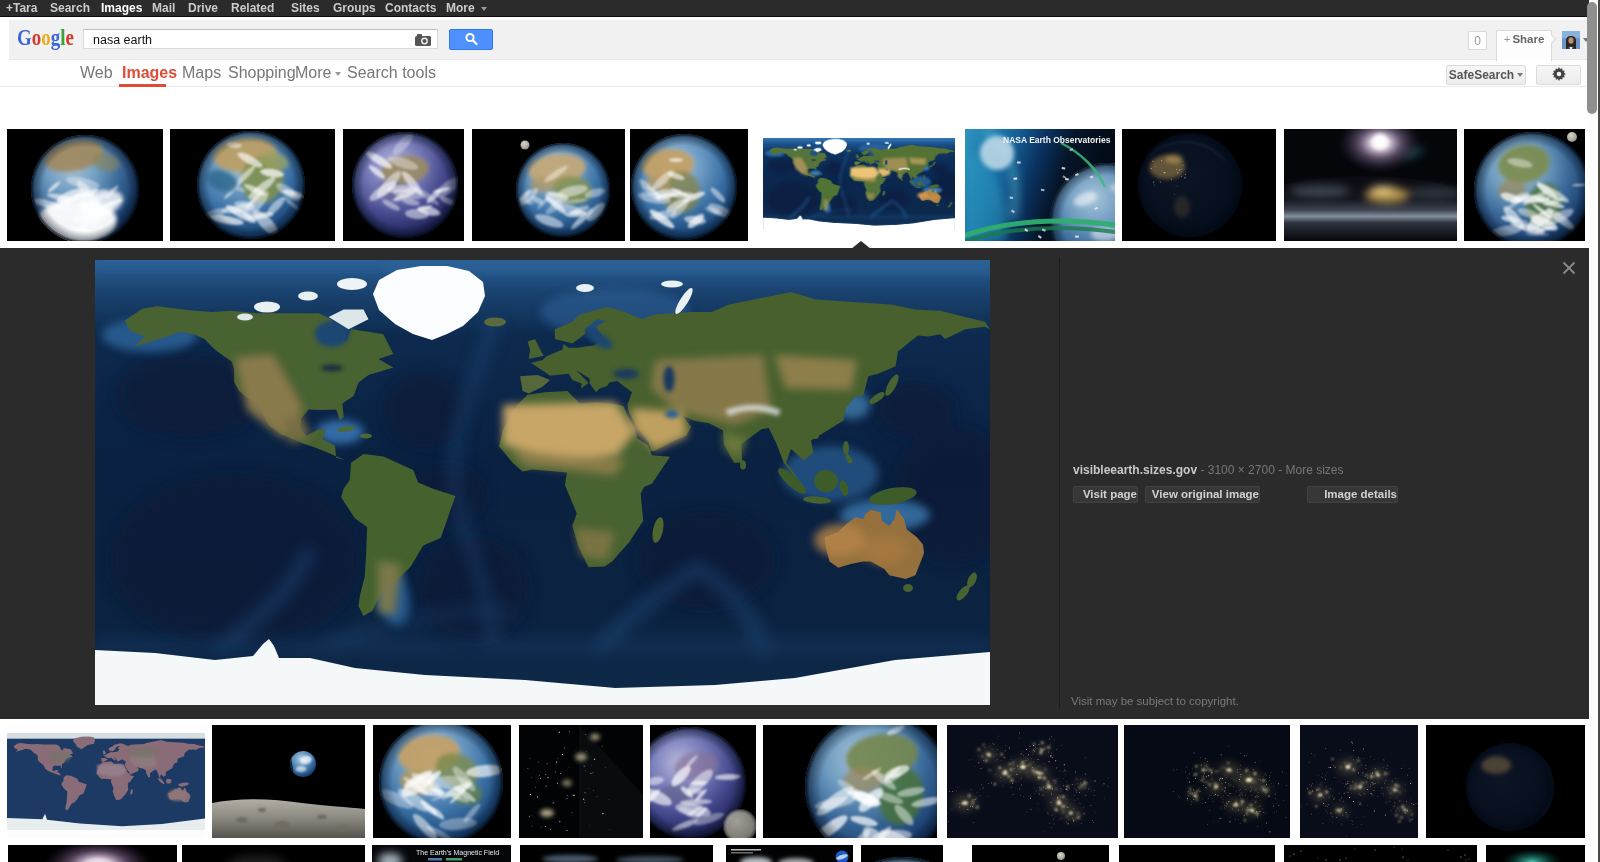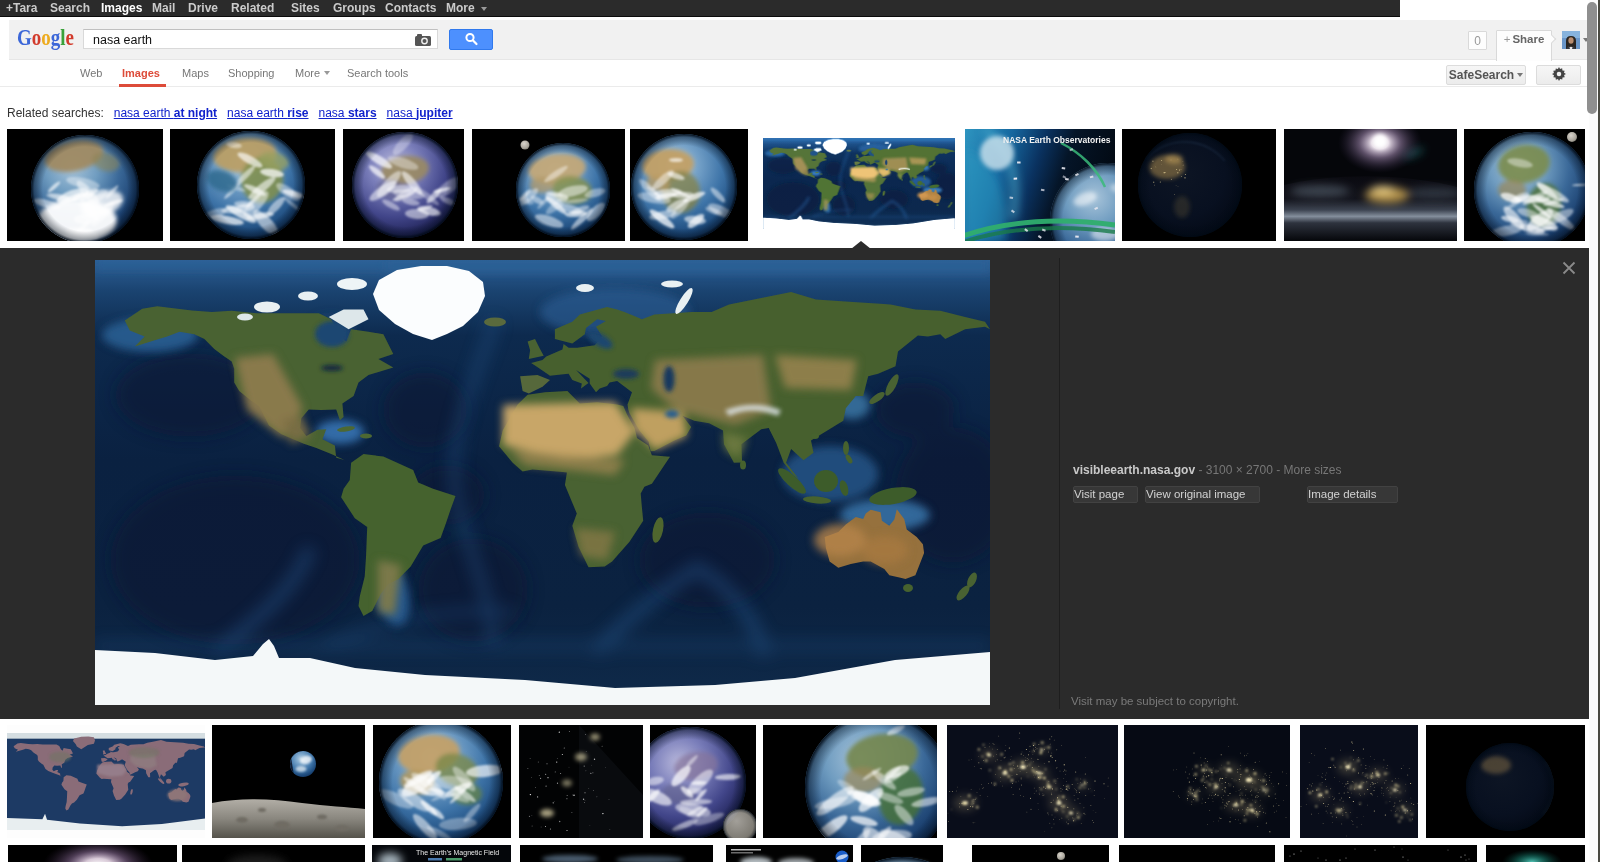--- a/index.html
+++ b/index.html
@@ -1,53 +1,53 @@
 <!DOCTYPE html>
 <html><head><meta charset="utf-8"><style>
 *{margin:0;padding:0;box-sizing:border-box}
 html,body{width:1600px;height:862px;overflow:hidden;background:#fff;font-family:"Liberation Sans",sans-serif}
 #page{position:relative;width:1600px;height:862px;overflow:hidden}
 .abs{position:absolute}
 
-#topbar{position:absolute;left:0;top:0;width:1400px;height:17px;background:#2b2b2b;border-bottom:1.5px solid #0c0c0c}
+#topbar{position:absolute;left:0;top:0;width:1600px;height:17px;background:#2b2b2b;border-bottom:1.5px solid #0c0c0c}
 #topbar .itm{position:absolute;top:0;height:17px;line-height:16px;font-size:12px;font-weight:bold;color:#cbcbcb;white-space:nowrap}
 #topbar .on{color:#fff}
 
 #hdr{position:absolute;left:9px;top:20px;width:1600px;height:40px;background:#f1f1f1;border-bottom:1px solid #e6e6e6}
 
 #sbox{position:absolute;left:74px;top:9px;width:355px;height:20px;background:#fff;border:1px solid #d9d9d9;border-top-color:#c0c0c0}
 #sbox .q{position:absolute;left:9px;top:3px;font-size:12.5px;color:#111}
 #sbtn{position:absolute;left:440px;top:9px;width:44px;height:21px;background:#4d90fe;border:1px solid #3079ed;border-radius:2px}
 #nz{position:absolute;left:1459px;top:10.5px;width:19px;height:19px;background:#fdfdfd;border:1px solid #d9d9d9;border-radius:1px;text-align:center;line-height:19px;font-size:12px;color:#999}
 #shr{position:absolute;left:1487px;top:10px;width:56px;height:33px;background:#fdfdfd;border:1px solid #d9d9d9;border-radius:1px;text-align:center;line-height:17px;font-size:11.5px;color:#666;font-weight:bold}
 #shr .pl{color:#999;font-weight:normal;margin-right:2px}
 #shrN{position:absolute;left:1540px;top:16px;width:6px;height:6px;background:#fdfdfd;border-right:1px solid #d9d9d9;border-top:1px solid #d9d9d9;transform:rotate(45deg)}
 #ava{position:absolute;left:1553px;top:10.5px;width:18px;height:18px;overflow:hidden}
 #avaC{position:absolute;left:1574px;top:18px;width:0;height:0;border-left:3.5px solid transparent;border-right:3.5px solid transparent;border-top:4px solid #777}
 
 #tabs{position:absolute;left:0;top:61px;width:1600px;height:26px;background:#fff;border-bottom:1px solid #ebebeb}
-#tabs .t{position:absolute;top:0;height:40px;line-height:24px;font-size:11px;color:#777}
+#tabs .t{position:absolute;top:0;height:40px;line-height:24px;font-size:16px;color:#777}
 #tabs .sel{color:#dd4b39;font-weight:bold}
 #redline{position:absolute;left:119px;top:84px;width:47px;height:3px;background:#dd4b39}
 .dda{display:inline-block;width:0;height:0;border-left:3.5px solid transparent;border-right:3.5px solid transparent;border-top:4px solid #999;vertical-align:2px;margin-left:4px}
 #safes{position:absolute;left:1446px;top:65px;width:80px;height:20px;background:linear-gradient(#f6f6f6,#ececec);border:1px solid #dcdcdc;border-radius:2px;text-align:center;line-height:18px;font-size:12px;font-weight:bold;color:#555;white-space:nowrap}
 #gearb{position:absolute;left:1536px;top:65px;width:45px;height:20px;background:linear-gradient(#f6f6f6,#ececec);border:1px solid #dcdcdc;border-radius:2px;text-align:center;line-height:18px;font-size:13px;color:#444}
 
 #rel{position:absolute;left:7px;top:106px;font-size:12px;color:#222}
 #rel a{color:#12c;text-decoration:underline;margin-left:10px}
 
 .th{position:absolute;background:#000;overflow:hidden}
 
 #panel{position:absolute;left:0;top:248px;width:1589px;height:471px;background:#2b2b2b}
 #notch{position:absolute;left:851px;top:241px;width:0;height:0;border-left:10px solid transparent;border-right:10px solid transparent;border-bottom:8px solid #2b2b2b}
 #vline{position:absolute;left:1059px;top:258px;width:1px;height:451px;background:#1e1e1e}
 #ptitle{position:absolute;left:1073px;top:447px;width:480px;font-size:13.5px;color:#e3e3e3;white-space:nowrap}
 #purl{position:absolute;left:1073px;top:463px;font-size:12px;color:#8a8a8a;white-space:nowrap}
 #purl b{color:#c9c9c9}
-.pbtn{position:absolute;top:486px;height:17px;background:#373737;border:1px solid #424242;border-radius:2px;color:#d2d2d2;font-size:11.5px;font-weight:normal;text-align:left;line-height:15px}
+.pbtn{position:absolute;top:486px;height:17px;background:#373737;border:1px solid #424242;border-radius:2px;color:#d2d2d2;font-size:11.5px;font-weight:bold;text-align:right;line-height:15px}
 #pcopy{position:absolute;left:1071px;top:695px;font-size:11.5px;color:#7a7a7a}
 #pclose{position:absolute;left:1561px;top:260px;width:16px;height:16px}
 
 #sctrack{position:absolute;left:1589px;top:0;width:9px;height:862px;background:#fcfcfc}
 #scthumb{position:absolute;left:1587px;top:2px;width:10px;height:112px;background:#8f8f8f;border-radius:5px}
 #redge{position:absolute;left:1598px;top:0;width:2px;height:862px;background:#4a4a42}
 </style></head>
 <body>
 <div id="page">
 <div id="topbar">
@@ -103,21 +103,20 @@
 <span class="t" style="left:228px">Shopping</span>
 <span class="t" style="left:295px">More<span class="dda"></span></span>
 <span class="t" style="left:347px">Search tools</span>
 </div>
 <div id="redline"></div>
 <div id="safes">SafeSearch<span class="dda" style="border-top-color:#777;margin-left:3px"></span></div>
 <div id="gearb"><svg width="14" height="14" viewBox="0 0 16 16" style="vertical-align:-2px">
         <path fill="#444" d="M8 0l1.2 2.2 2.4-.7.3 2.5 2.5.3-.7 2.4L16 8l-2.2 1.2.7 2.4-2.5.3-.3 2.5-2.4-.7L8 16l-1.2-2.2-2.4.7-.3-2.5-2.5-.3.7-2.4L0 8l2.2-1.2-.7-2.4 2.5-.3.3-2.5 2.4.7z"></path>
         <circle cx="8" cy="8" r="2.6" fill="#f1f1f1"></circle>
       </svg></div>
-<div id="rel"><span style="color:#333">Related searches:</span><a href="#">nasa earth <b>at night</b></a><a href="#">nasa earth <b>rise</b></a><a href="#">nasa <b>stars</b></a><a href="#">nasa <b>jupiter</b></a></div>
 <svg width="0" height="0" style="position:absolute">
 <defs>
 <radialGradient id="gM" cx="0.38" cy="0.3" r="0.8">
 <stop offset="0" stop-color="#a8c4da"></stop>
           <stop offset="0.3" stop-color="#6f9cc0"></stop>
 <stop offset="0.55" stop-color="#3a6898"></stop>
           <stop offset="0.8" stop-color="#1a3f6e"></stop>
 <stop offset="1" stop-color="#0a2040"></stop>
         </radialGradient>
 <radialGradient id="gM2" cx="0.42" cy="0.3" r="0.8">
@@ -666,21 +665,21 @@
 <ellipse cx="490" cy="28" rx="9" ry="4" fill="#e9f0f2"></ellipse>
 <ellipse cx="577" cy="24" rx="11" ry="3.5" fill="#e9f0f2"></ellipse>
 <ellipse cx="589" cy="41" rx="4" ry="15" fill="#e9f0f2" transform="rotate(32 589 41)"></ellipse>
 </g>
 <path d="M0,445 L0,390 L60,393 L120,400 L158,396 L168,384 L174,379 L179,386 L184,398 L215,398 L260,408 L330,415 L430,420 L520,428 L620,425 L700,418 L800,400 L895,392 L895,445 Z" fill="#f4f8f9" filter="url(#b1)"></path>
       </symbol>
     </svg>
 <svg class="abs" style="left:95px;top:260px" width="895" height="445">
       <use href="#wmap" width="895" height="445"></use>
     </svg>
-<div id="purl"><b>visibleearth.nasa.gov</b> <span style="color:#777">- 3100 × 2700 - More sizes</span></div>
+<div id="purl"><b>visibleearth.sizes.gov</b> <span style="color:#777">- 3100 × 2700 - More sizes</span></div>
 <div class="pbtn" style="left:1073px;width:65px">Visit page</div>
 <div class="pbtn" style="left:1145px;width:115px">View original image</div>
 <div class="pbtn" style="left:1307px;width:91px">Image details</div>
 <div id="pcopy">Visit may be subject to copyright.</div>
 <div id="pclose"><svg width="16" height="16" viewBox="0 0 16 16">
         <path d="M2.5 2.5 L13.5 13.5 M13.5 2.5 L2.5 13.5" stroke="#8a8a8a" stroke-width="1.8"></path>
       </svg></div>
 <div class="th" style="left:7px;top:725px;width:198px;height:113px;background:#fdfdfd">
       <svg class="abs" style="left:0px;top:8px" width="198" height="97" viewBox="0 0 895 445" preserveAspectRatio="none">
         <rect width="895" height="445" fill="#1d3a64"></rect>

